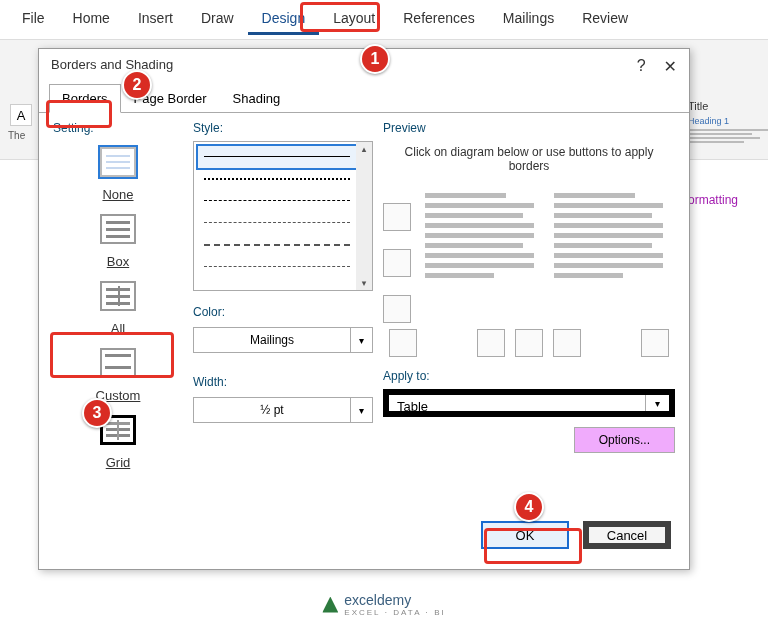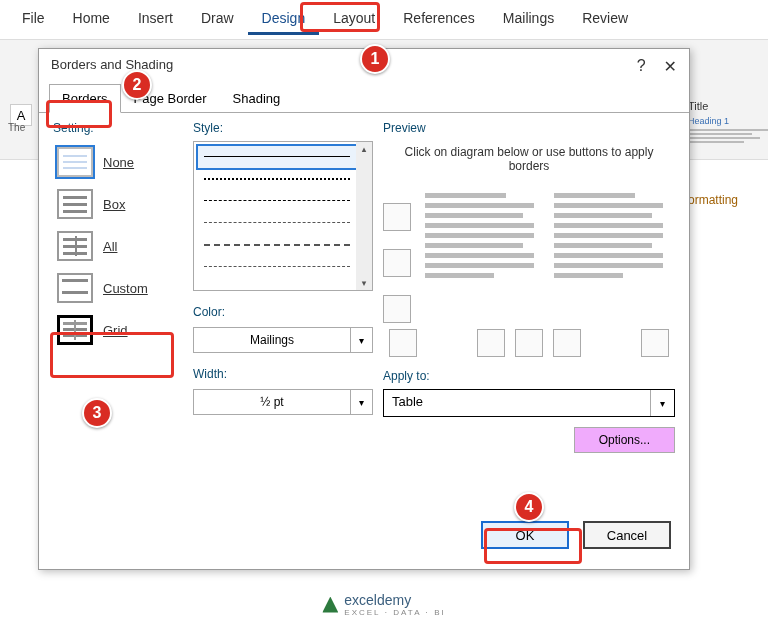--- a/index.html
+++ b/index.html
@@ -27,21 +27,21 @@
 .dlg-tabline { border-bottom: 1px solid #aaa; margin-top: -1px; }
 
 .dlg-body { display: flex; padding: 8px 14px; gap: 10px; height: 398px; }
 .col { display: flex; flex-direction: column; }
 .col-setting { width: 130px; }
 .col-style { width: 180px; }
 .col-preview { flex: 1; }
 
 .sect-label { font-size: 12px; color: #0c4a6e; margin-bottom: 6px; }
 
-.setting-item { display: flex; align-items: center; gap: 10px; padding: 6px 4px; cursor: pointer; }
+.setting-item { display: flex; align-items: center; gap: 10px; padding: 6px 4px; cursor: pointer; flex-direction: column; }
 .setting-icon { width: 36px; height: 30px; border: 2px solid #999; background: #fff; position: relative; }
 .setting-icon.none { border-color:#bbb; }
 .setting-icon::before, .setting-icon::after { content:""; position:absolute; background:#888; }
 .setting-icon.box::before { left:4px; right:4px; top:5px; height:3px; box-shadow: 0 7px 0 #888, 0 14px 0 #888; }
 .setting-icon.all::before { left:4px; right:4px; top:5px; height:3px; box-shadow: 0 7px 0 #888, 0 14px 0 #888; }
 .setting-icon.all::after { top:3px; bottom:3px; left:16px; width:2px; }
 .setting-icon.grid { border-width:3px; border-color:#000; }
 .setting-icon.grid::before { left:3px; right:3px; top:4px; height:3px; box-shadow: 0 6px 0 #888, 0 12px 0 #888; background:#999;}
 .setting-icon.grid::after { top:2px; bottom:2px; left:14px; width:2px; background:#999;}
 .setting-icon.custom::before { left:3px; right:3px; top:4px; height:3px; box-shadow: 0 12px 0 #888; }
@@ -67,39 +67,39 @@
 .pv-sidebtns { display:flex; flex-direction:column; gap:18px; margin-top:20px; }
 .pv-btn { width:28px; height:28px; border:1px solid #aaa; background:#fafafa; cursor:pointer; position:relative; font-size:10px;}
 .pv-mock { flex:1; height:140px; display:flex; gap:14px; padding:10px 6px;}
 .pv-col { flex:1; display:flex; flex-direction:column; gap:5px;}
 .pv-line { height:5px; background:#bcbcbc;}
 .pv-line.w70{width:70%} .pv-line.w85{width:85%} .pv-line.w95{width:95%} .pv-line.w60{width:60%}
 .pv-bottombtns { display:flex; justify-content:space-between; padding:0 6px; margin-top:6px;}
 .pv-bottombtns .pv-btn{ }
 
 .apply-row { margin-top:12px;}
-.apply-dd { display:flex; border:1px solid #000000; height:28px; margin-top:4px;}
+.apply-dd { display:flex; border:6px solid #000000; height:28px; margin-top:4px;}
 .apply-dd .val{ flex:1; padding:4px 8px; font-size:13px;}
 .apply-dd .btn{ width:24px; border-left:1px solid #aaa; display:flex;align-items:center;justify-content:center;font-size:10px;cursor:pointer;}
 .options-btn { align-self:flex-end; margin-top:10px; padding:5px 24px; border:1px solid #aaa; background:#f0abfc; font-size:12px; cursor:pointer;}
 
 .dlg-footer { display:flex; justify-content:flex-end; gap:14px; padding:10px 18px; }
-.dlg-footer button { width:88px; height:28px; border:2px solid #404040; background:#f4f4f4; font-size:13px; cursor:pointer;}
+.dlg-footer button { width:88px; height:28px; border:6px solid #404040; background:#f4f4f4; font-size:13px; cursor:pointer;}
 .dlg-footer button.primary { border:2px solid #1a6bcf; background:#e8f1fb;}
 
 
 .redbox { position:absolute; border:3px solid #e53228; border-radius:4px; pointer-events:none; z-index:10;}
 .callout { position:absolute; width:30px; height:30px; border-radius:50%; background:#d92c23; color:#fff; font-weight:bold; display:flex; align-items:center; justify-content:center; font-size:16px; border:2px solid #fff; box-shadow:0 1px 3px rgba(0,0,0,.4); z-index:11;}
 
 
 .peek { position:absolute; right:0; top:60px; width:80px; font-size:10px; color:#666;}
 .peek .ttl{ font-size:11px; color:#333; margin-bottom:4px;}
 .peek .h{ font-size:9px; color:#3a70b5; margin-bottom:3px;}
 .peek .bar{ height:2px; background:#bbb; margin-bottom:2px;}
-.peek .fmt{ margin-top:50px; font-size:12px; color:#a16207;}
+.peek .fmt{ margin-top:50px; font-size:12px; color:#a21caf;}
 
 
 .watermark { position:absolute; bottom:6px; left:50%; transform:translateX(-50%); font-size:14px; color:#3b5f7e; display:flex; align-items:center; gap:6px;}
 .watermark .logo{ width:16px; height:16px; background:#2d7a3e; clip-path: polygon(50% 0, 100% 100%, 0 100%); position:relative;}
 .watermark small{ display:block; font-size:8px; letter-spacing:2px; color:#888; text-align:center;}
 
 .below-A { position:absolute; left:8px; top:58px; font-size:10px; color:#555;}
 .icon-A { position:absolute; left:10px; top:64px; width:22px; height:22px; border:1px solid #ccc; display:flex; align-items:center;justify-content:center;font-size:13px; background:#fff;}
 </style>
 </head>
@@ -111,21 +111,21 @@
   <div class="ribbon-tab">Insert</div>
   <div class="ribbon-tab">Draw</div>
   <div class="ribbon-tab active">Design</div>
   <div class="ribbon-tab">Layout</div>
   <div class="ribbon-tab">References</div>
   <div class="ribbon-tab">Mailings</div>
   <div class="ribbon-tab">Review</div>
 </div>
 <div class="ribbon-strip">
   <div class="icon-A">A</div>
-  <div class="below-A" style="top:82px;">The</div>
+  <div class="below-A" style="top:90px;">The</div>
   <div class="peek">
     <div class="ttl">Title</div>
     <div class="h">Heading 1</div>
     <div class="bar"></div>
       <div class="bar" style="width:80%"></div>
       <div class="bar" style="width:90%"></div>
       <div class="bar" style="width:70%"></div>
     <div class="fmt">ormatting</div>
   </div>
 </div>
@@ -198,21 +198,21 @@
         <div class="scroll">
             <span class="tri">▴</span>
             <span class="tri">▾</span>
           </div>
       </div>
       <div class="sect-label" style="margin-top:14px">Color:</div>
       <div class="dropdown">
         <div class="dd-val">Mailings</div>
         <div class="dd-btn">▾</div>
       </div>
-      <div class="sect-label" style="margin-top:14px">Width:</div>
+      <div class="sect-label" style="margin-top:22px">Width:</div>
       <div class="dropdown">
         <div class="dd-val">½ pt</div>
         <div class="dd-btn">▾</div>
       </div>
     </div>
 
     <div class="col col-preview">
       <div class="sect-label">Preview</div>
       <div class="preview-hint">Click on diagram below or use buttons to apply borders</div>
       <div class="preview-panel">

